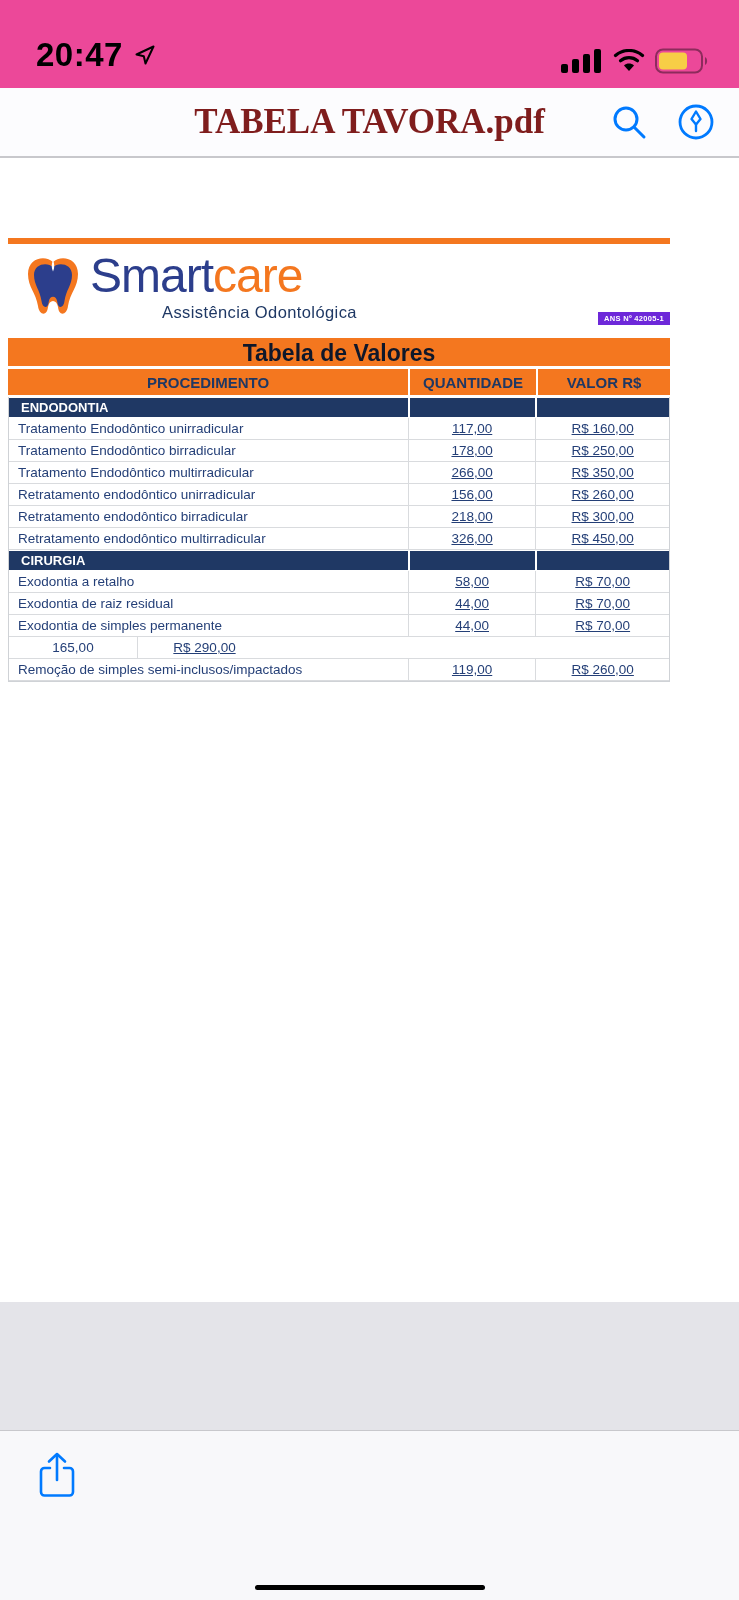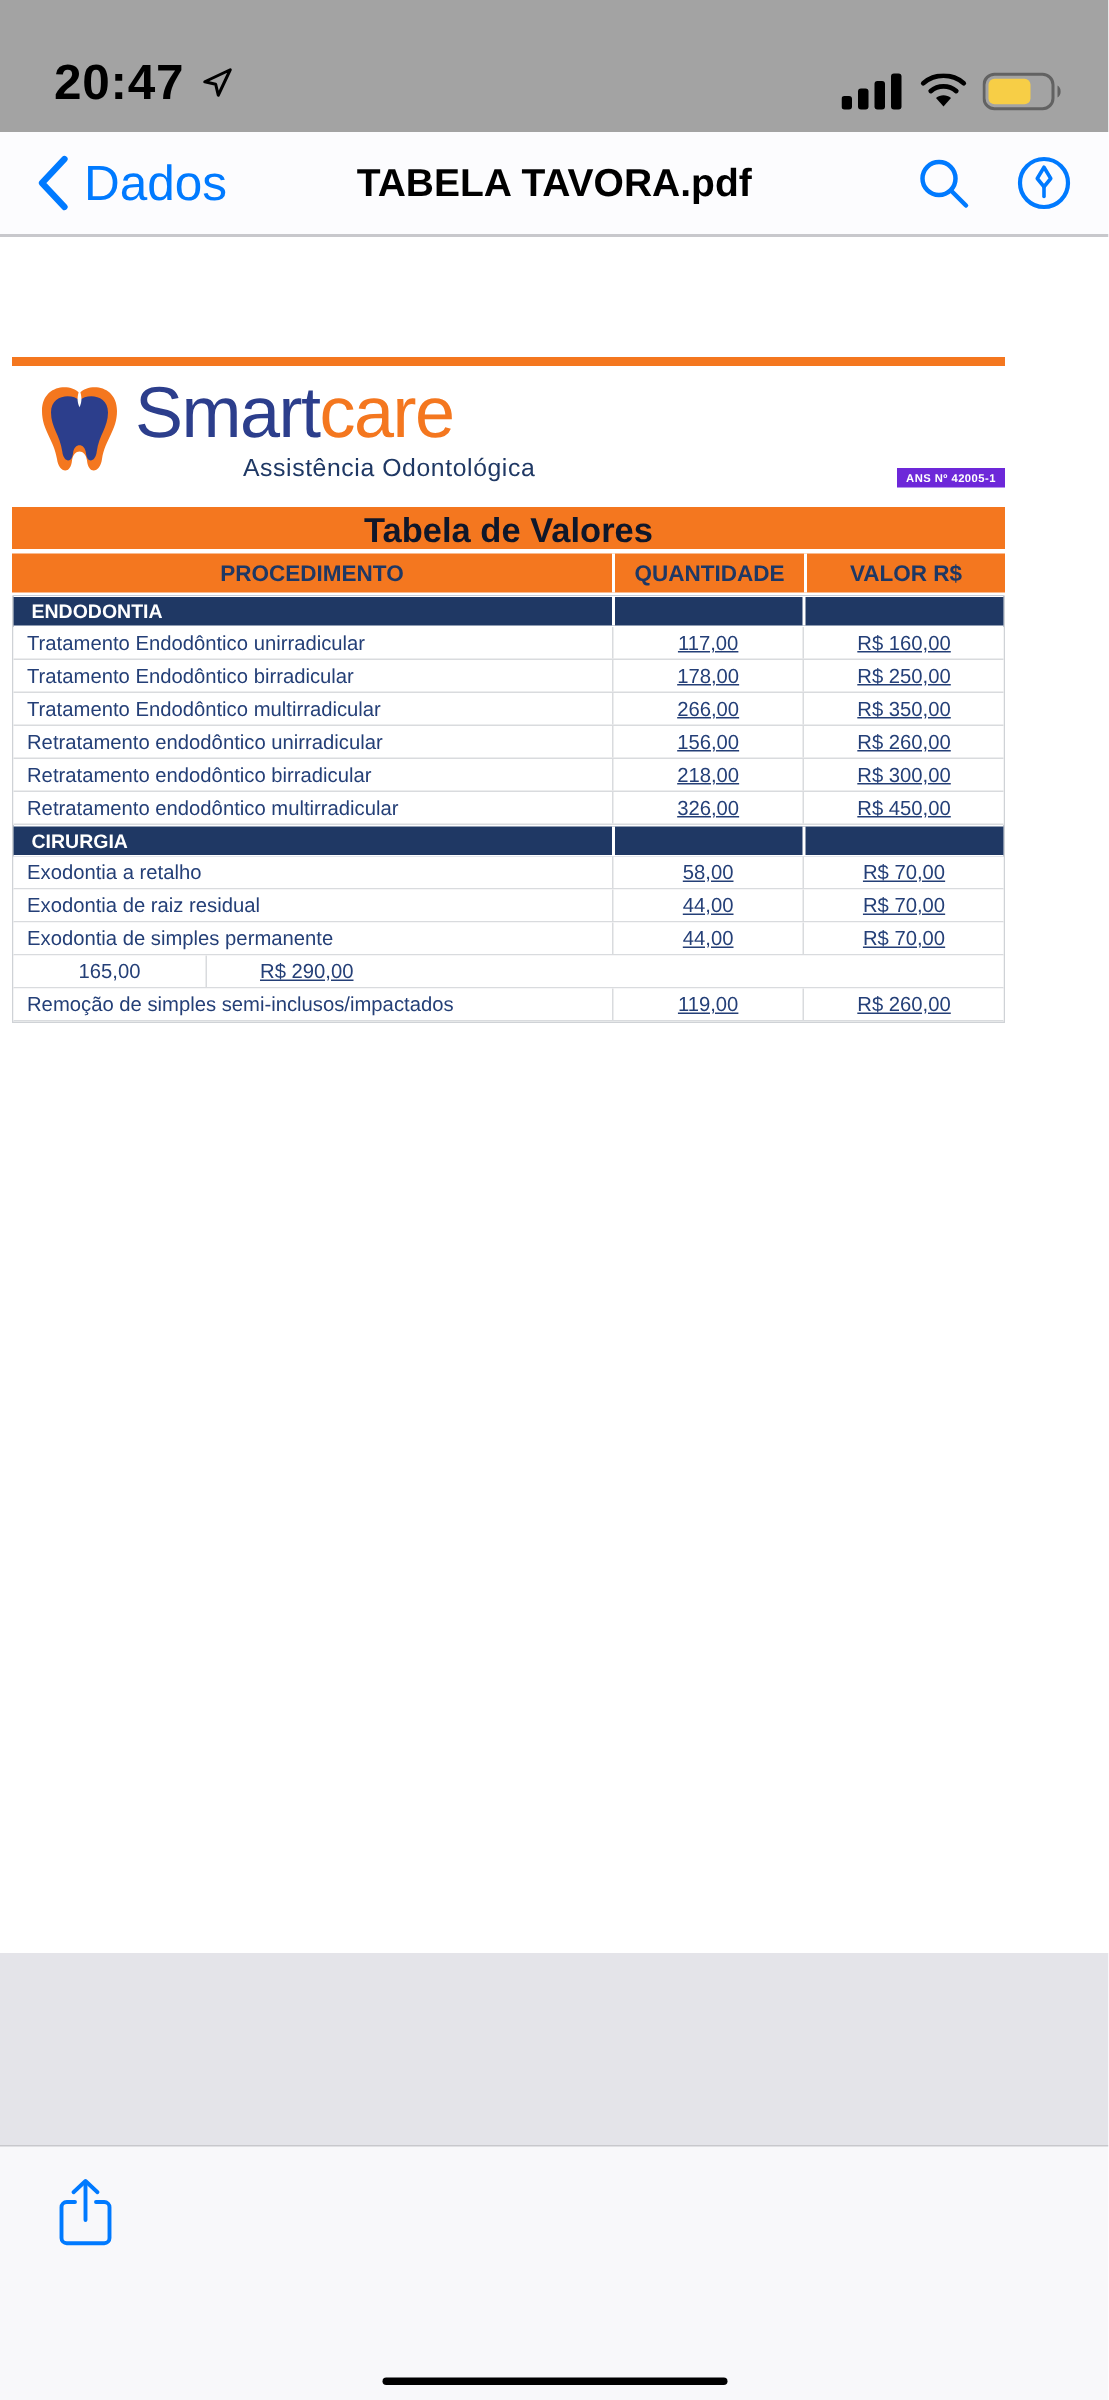--- a/index.html
+++ b/index.html
@@ -9,40 +9,40 @@
     background:#ffffff;
     position:relative;
     overflow:hidden;
   }
 
   
   .status-bar {
     height:88px;
     display:flex; align-items:flex-end; justify-content:space-between;
     padding:0 28px 14px 36px;
-    background:#a3a3a3;
+    background:#ec4899;
   }
   .status-left { display:flex; align-items:center; gap:10px; }
   .time { font-size:33px; font-weight:700; color:#000; letter-spacing:0.5px; }
   .status-right { display:flex; align-items:center; gap:10px; }
 
   
   .nav-bar {
     height:70px;
     background:#fcfcfe;
     display:flex; align-items:center;
     padding:0 24px;
     position:relative;
     border-bottom:2px solid #c8c8cc;
   }
   .back-button { display:flex; align-items:center; gap:10px; cursor:pointer; }
   .back-label { color:#007AFF; font-size:33px; }
   .nav-title {
     position:absolute; left:50%; top:50%; transform:translate(-50%,-50%);
-    font-size:26px; font-weight:700; color:#000000; white-space:nowrap;
+    font-size:35px; font-weight:700; color:#7f1d1d; white-space:nowrap;font-family:Liberation Serif, serif;
   }
   .nav-actions { margin-left:auto; display:flex; align-items:center; gap:30px; }
   .nav-actions span { display:inline-flex; cursor:pointer; }
 
   
   .pdf-page {
     position:absolute; left:0; top:160px; width:739px; height:1142px;
     background:#ffffff;
   }
   .orange-rule {
@@ -136,28 +136,20 @@
       <svg width="56" height="26" viewBox="0 0 56 26">
         <rect x="1" y="1.5" width="46" height="23" rx="7" fill="none" stroke="rgba(0,0,0,0.4)" stroke-width="2"></rect>
         <rect x="4" y="4.5" width="28" height="17" rx="4" fill="#F7CE46"></rect>
         <path d="M50 9 C52.8 10.2 52.8 15.8 50 17 Z" fill="rgba(0,0,0,0.4)"></path>
       </svg>
     </span>
   </div>
 </div>
 
 <div class="nav-bar">
-  <div class="back-button">
-    <span style="display:inline-flex;">
-      <svg width="22" height="38" viewBox="0 0 22 38">
-          <path d="M19 3 L4 19 L19 35" fill="none" stroke="#007AFF" stroke-width="4.2" stroke-linecap="round" stroke-linejoin="round"></path>
-        </svg>
-    </span>
-    <span class="back-label">Dados</span>
-  </div>
   <div class="nav-title">TABELA TAVORA.pdf</div>
   <div class="nav-actions">
     <span>
       <svg width="36" height="36" viewBox="0 0 36 36">
         <circle cx="15" cy="15" r="11" fill="none" stroke="#007AFF" stroke-width="3"></circle>
         <line x1="23.5" y1="23.5" x2="33" y2="33" stroke="#007AFF" stroke-width="3" stroke-linecap="round"></line>
       </svg>
     </span>
     <span>
       <svg width="38" height="38" viewBox="0 0 38 38">

